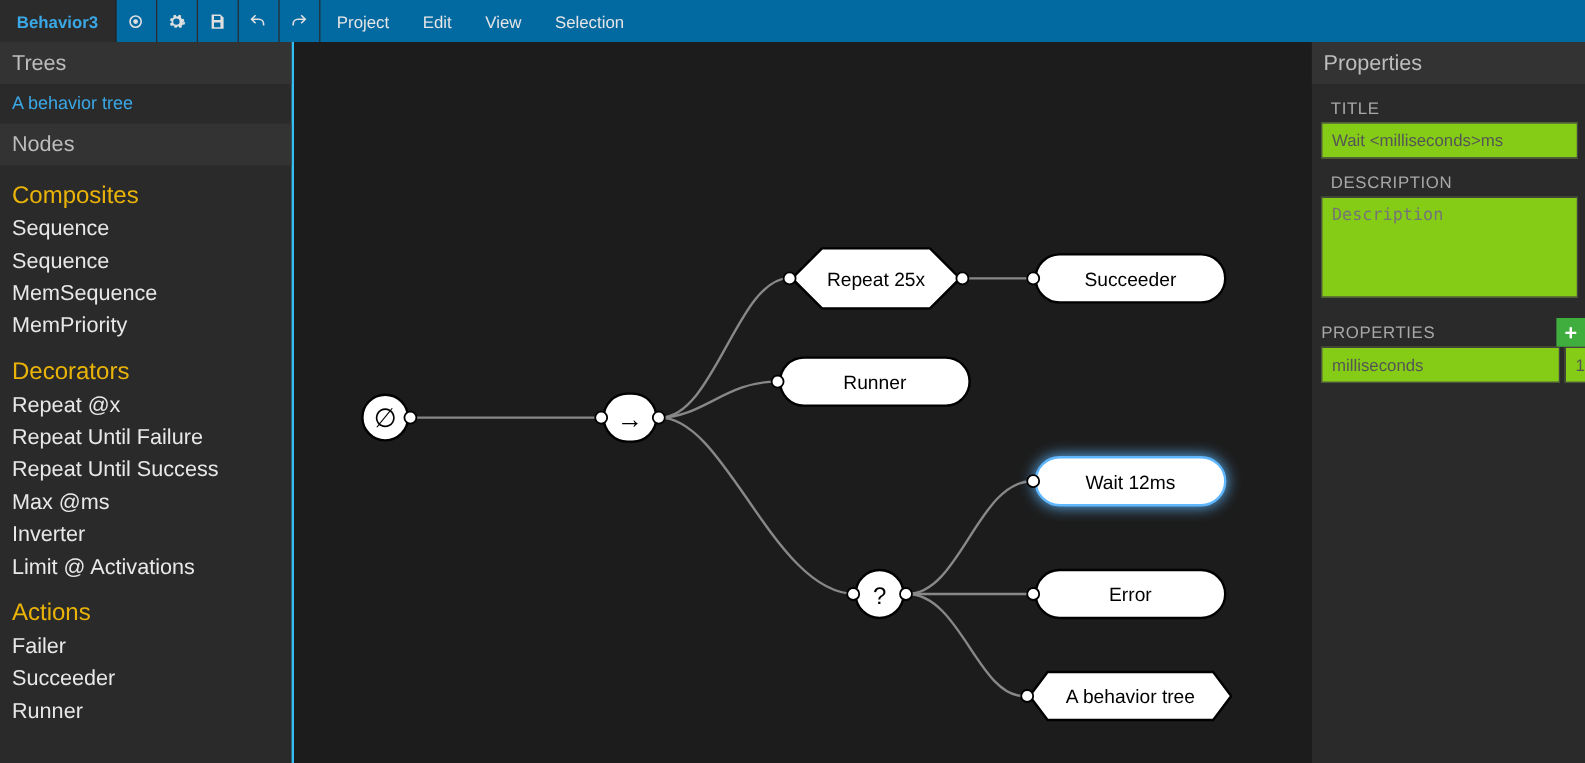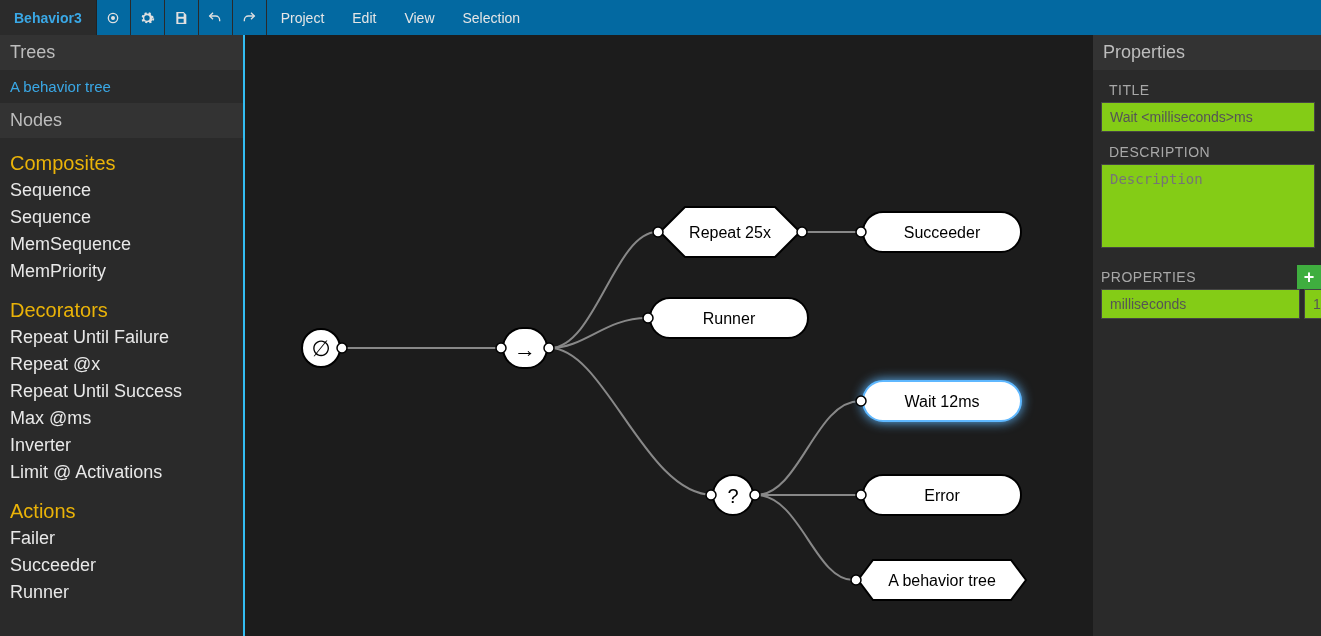--- a/index.html
+++ b/index.html
@@ -90,22 +90,22 @@
 
     <div class="section-head">Nodes</div>
 
     <div class="group-label">Composites</div>
     <div class="node-item">Sequence</div>
     <div class="node-item">Sequence</div>
     <div class="node-item">MemSequence</div>
     <div class="node-item">MemPriority</div>
 
     <div class="group-label">Decorators</div>
+    <div class="node-item">Repeat @x</div>
     <div class="node-item">Repeat Until Failure</div>
-    <div class="node-item">Repeat @x</div>
     <div class="node-item">Repeat Until Success</div>
     <div class="node-item">Max @ms</div>
     <div class="node-item">Inverter</div>
     <div class="node-item">Limit @ Activations</div>
 
     <div class="group-label">Actions</div>
     <div class="node-item">Failer</div>
     <div class="node-item">Succeeder</div>
     <div class="node-item">Runner</div>
   </div>

